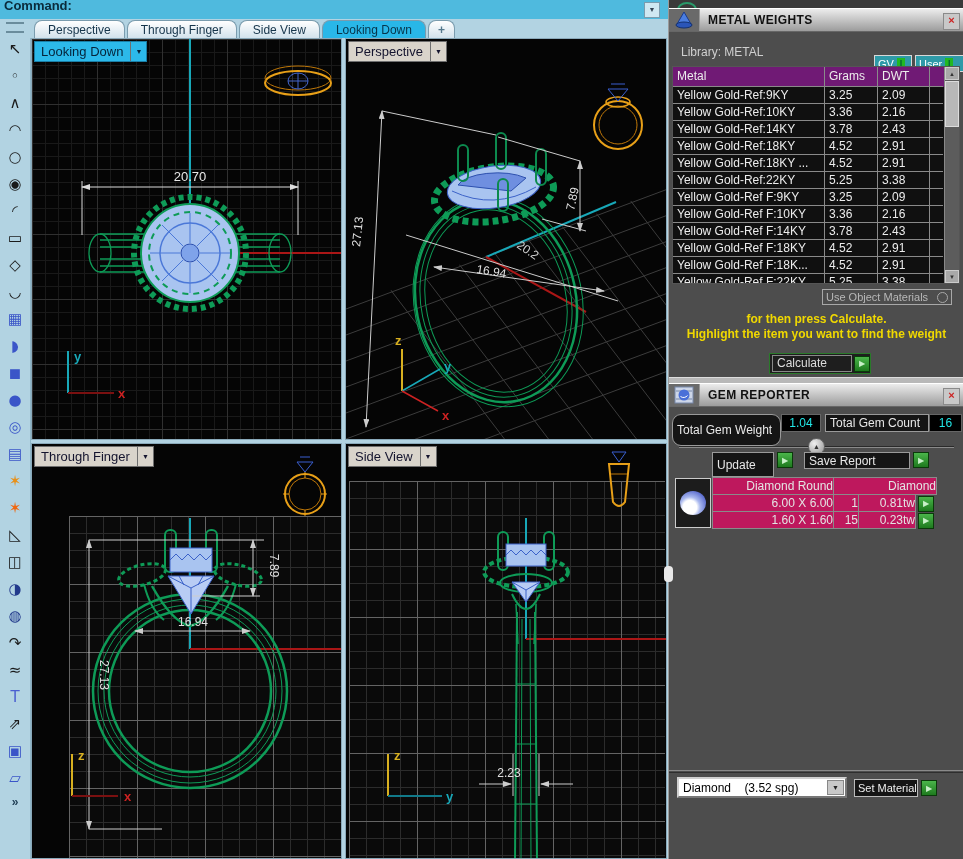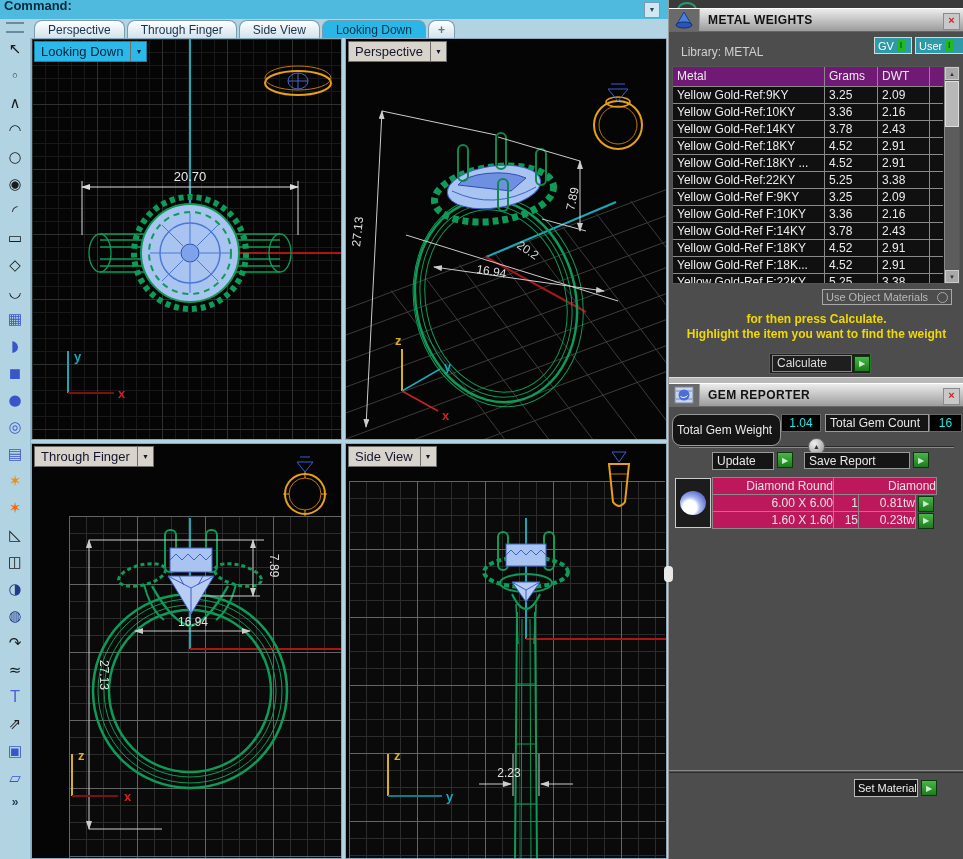--- a/index.html
+++ b/index.html
@@ -35,21 +35,21 @@
   .vplabel.active{background:#2cb9ea;border-color:#1a7ea6;color:#05233a;}
   
   .right-panel{position:absolute;left:668px;top:0;width:295px;height:859px;background:#4d4d4d;border-left:1px solid #9a9a9a;box-sizing:border-box;}
   .top-strip{position:absolute;left:0;top:0;width:295px;height:8px;background:#3a3a3a;overflow:hidden;}
   .green-arc{position:absolute;left:8px;top:2px;width:16px;height:12px;border:2px solid #2a9a6a;border-radius:50%;}
   .phdr{position:absolute;left:0;width:295px;height:24px;background:linear-gradient(#ececec,#9c9c9c);border-top:1px solid #fff;border-bottom:1px solid #666;display:flex;align-items:center;box-sizing:border-box;}
   .picon{width:30px;height:22px;background:#6a6a6a;display:flex;align-items:center;justify-content:center;border-right:1px solid #999;}
   .ptitle{font-size:12px;font-weight:bold;color:#111;padding-left:8px;letter-spacing:.4px;}
   .pclose{position:absolute;right:4px;top:4px;width:15px;height:15px;background:#c8c8c8;border:1px solid #8a8a8a;color:#c22;font-weight:bold;font-size:11px;line-height:13px;text-align:center;}
   .lib-label{position:absolute;left:12px;top:45px;font-size:12px;color:#d0d0d0;}
-  .lib-btn{position:absolute;top:37px;height:17px;background:#2f9aa8;border:1px solid #d8d8d8;color:#fff;font-size:11px;display:flex;align-items:center;padding:0 3px;gap:3px;box-sizing:border-box;}
+  .lib-btn{position:absolute;top:55px;height:17px;background:#2f9aa8;border:1px solid #d8d8d8;color:#fff;font-size:11px;display:flex;align-items:center;padding:0 3px;gap:3px;box-sizing:border-box;}
   .ind{width:8px;height:11px;background:#22b822;color:#063;font-size:9px;font-weight:bold;line-height:11px;text-align:center;}
   .mtable{position:absolute;left:3px;top:66px;width:288px;height:218px;background:#101010;border:1px solid #555;overflow:hidden;font-size:12px;color:#ececec;box-sizing:border-box;}
   .mrow{display:flex;height:17px;line-height:16px;}
   .mrow.hdr{height:20px;line-height:19px;background:#701a75;}
   .mcell{border-right:1px solid #8a8a8a;border-bottom:1px solid #8a8a8a;padding-left:4px;box-sizing:border-box;white-space:nowrap;overflow:hidden;}
   .c-metal{width:152px;}.c-grams{width:53px;}.c-dwt{width:52px;}.c-fill{width:13px;border-right:none;}
   .mscroll{position:absolute;right:0;top:0;width:15px;height:216px;background:#5c5c5c;border-left:1px solid #888;box-sizing:border-box;}
   .sarrow{position:absolute;left:0;width:14px;height:13px;background:#a8a8a8;border:1px solid #ccc;font-size:6px;text-align:center;line-height:12px;color:#333;box-sizing:border-box;}
   .sthumb{position:absolute;left:0;top:14px;width:14px;height:46px;background:#b8b8b8;border:1px solid #ddd;box-sizing:border-box;}
   .uom{position:absolute;left:153px;top:289px;width:130px;height:16px;border:1px solid #a8a8a8;color:#b8b8b8;font-size:11px;display:flex;align-items:center;justify-content:space-between;padding:0 3px;box-sizing:border-box;}
@@ -615,21 +615,21 @@
       </div>
     <div class="valbox" style="left:112px;top:414px;width:40px;height:18px;">1.04</div>
     <div class="darkbox" style="left:156px;top:414px;width:104px;height:18px;">
         <span>Total Gem Count</span>
       </div>
     <div class="valbox" style="left:260px;top:414px;width:33px;height:18px;">16</div>
 
     <div class="split-line"></div>
     <div class="split-knob">▲</div>
 
-    <div class="darkbox" style="left:43px;top:452px;width:62px;height:18px;">
+    <div class="darkbox" style="left:43px;top:452px;width:62px;height:25px;">
         <span>Update</span>
       </div>
     <span class="gbtn" style="position:absolute;left:108px;top:452px;">▶</span>
     <div class="darkbox" style="left:135px;top:452px;width:106px;height:17px;">
         <span>Save Report</span>
       </div>
     <span class="gbtn" style="position:absolute;left:244px;top:452px;">▶</span>
 
     <div class="gicon">
         <div class="gem-ball"></div>
@@ -652,19 +652,23 @@
         <div class="gcell g-count">15</div>
         <div class="gcell g-weight">0.23tw</div>
         <div class="g-run">
             <span class="gbtn">▶</span>
           </div>
       </div>
     </div>
 
 
     <div class="matbar-sep"></div>
+    <div class="dd">
+      <span class="ddtext"><span>Diamond</span>&nbsp;&nbsp;&nbsp;&nbsp;<span>(3.52 spg)</span></span>
+      <div class="dda">▼</div>
+    </div>
     <div class="setmat">
         <span>Set Material</span>
       </div>
     <span class="gbtn setmat-run">▶</span>
   </div>
 
 </div>
 
 </body></html>

